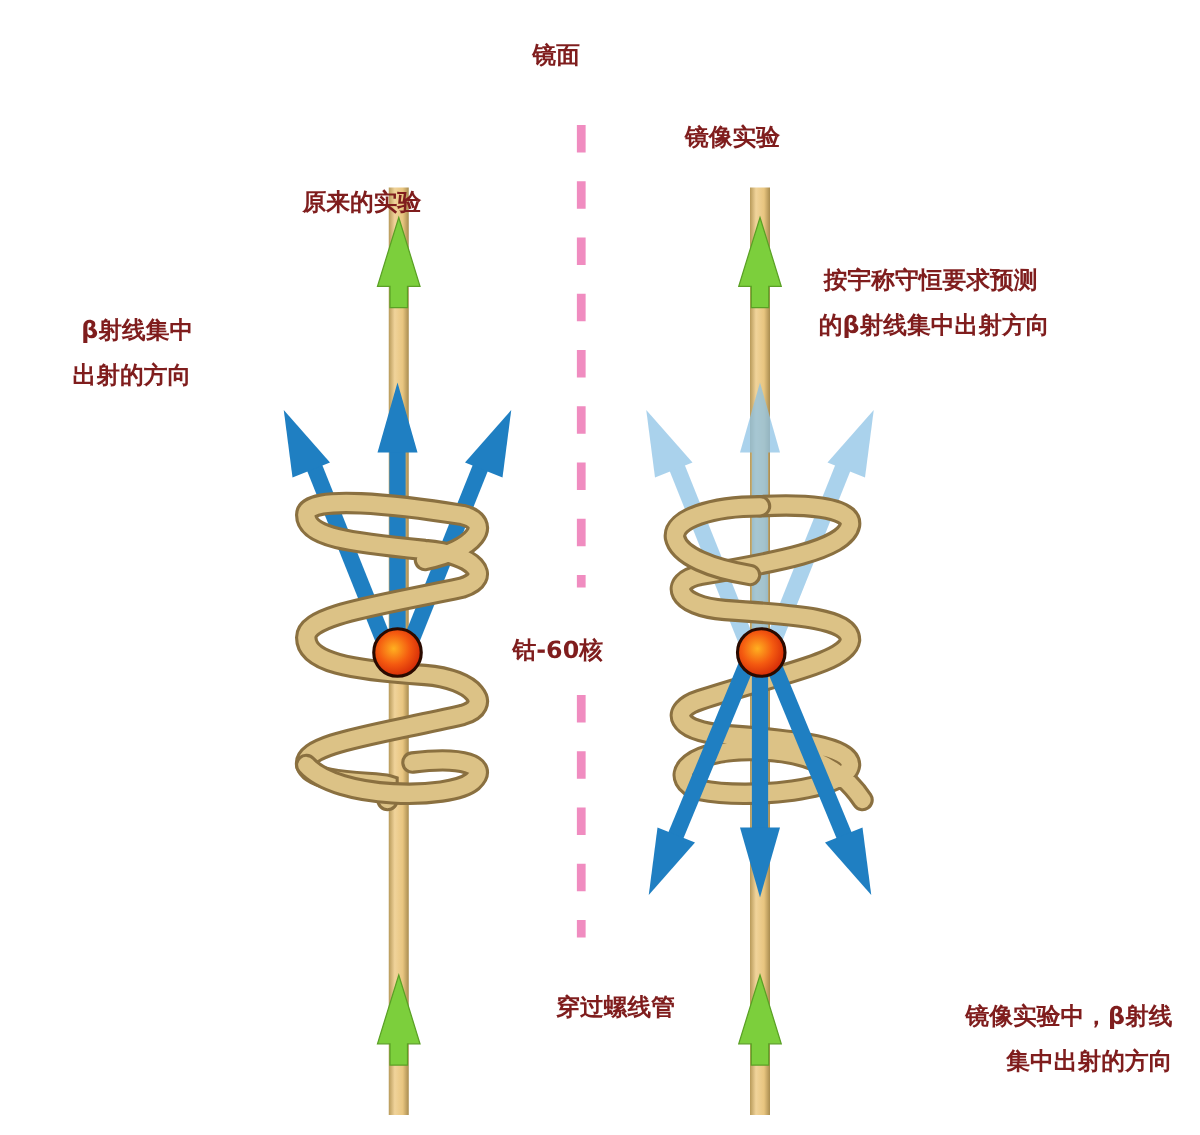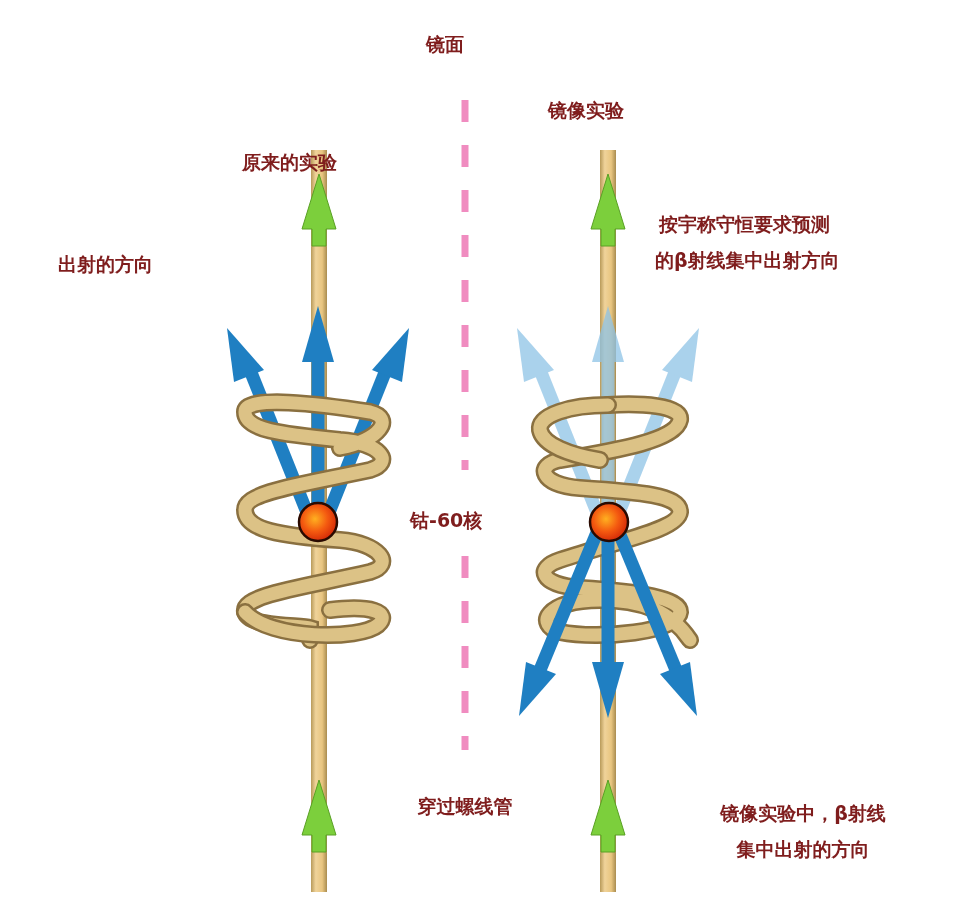--- a/index.html
+++ b/index.html
@@ -1,20 +1,20 @@
 <!DOCTYPE html>
 <html><head>
 <meta charset="utf-8">
 <style>
   html, body { margin: 0; padding: 0; background: #ffffff; }
   body { width: 960px; height: 908px; position: relative; overflow: hidden;
          font-family: "DejaVu Sans", "Liberation Sans", sans-serif; }
   #diagram { position: absolute; left: 0; top: 0; }
   .lbl { position: absolute; color: #7f1d1d; font-weight: bold; font-size: 19px; line-height: 36px; white-space: nowrap; }
-  .center { text-align: center; }
+  .center { text-align: right; }
 </style>
 </head>
 <body>
 
 <svg id="diagram" width="960" height="908" viewBox="0 0 960 908">
   <defs>
     <linearGradient id="rodGrad" x1="0" x2="1" y1="0" y2="0">
       <stop offset="0" stop-color="#b89a5a"></stop>
       <stop offset="0.3" stop-color="#f0d39a"></stop>
       <stop offset="0.7" stop-color="#e8c580"></stop>
@@ -95,20 +95,21 @@
     </g>
     <circle cx="609" cy="522" r="19" fill="url(#ballGrad)" stroke="#2a0a00" stroke-width="2.5"></circle>
   </g>
 </svg>
 
 <div class="lbl" style="left:426px; top:26px;">镜面</div>
 <div class="lbl" style="left:242px; top:96px;margin-top:48px;">原来的实验</div>
 <div class="lbl" style="left:548px; top:92px;">镜像实验</div>
 
 <div class="lbl" style="left:58px; top:246px;">
+  <div style="padding-left:7px;">β射线集中</div>
   <div>出射的方向</div>
 </div>
 
 <div class="lbl" style="left:655px; top:206px;">
   <div style="padding-left:4px;">按宇称守恒要求预测</div>
   <div>的β射线集中出射方向</div>
 </div>
 
 <div class="lbl" style="left:410px; top:502px;">钴-60核</div>
 

